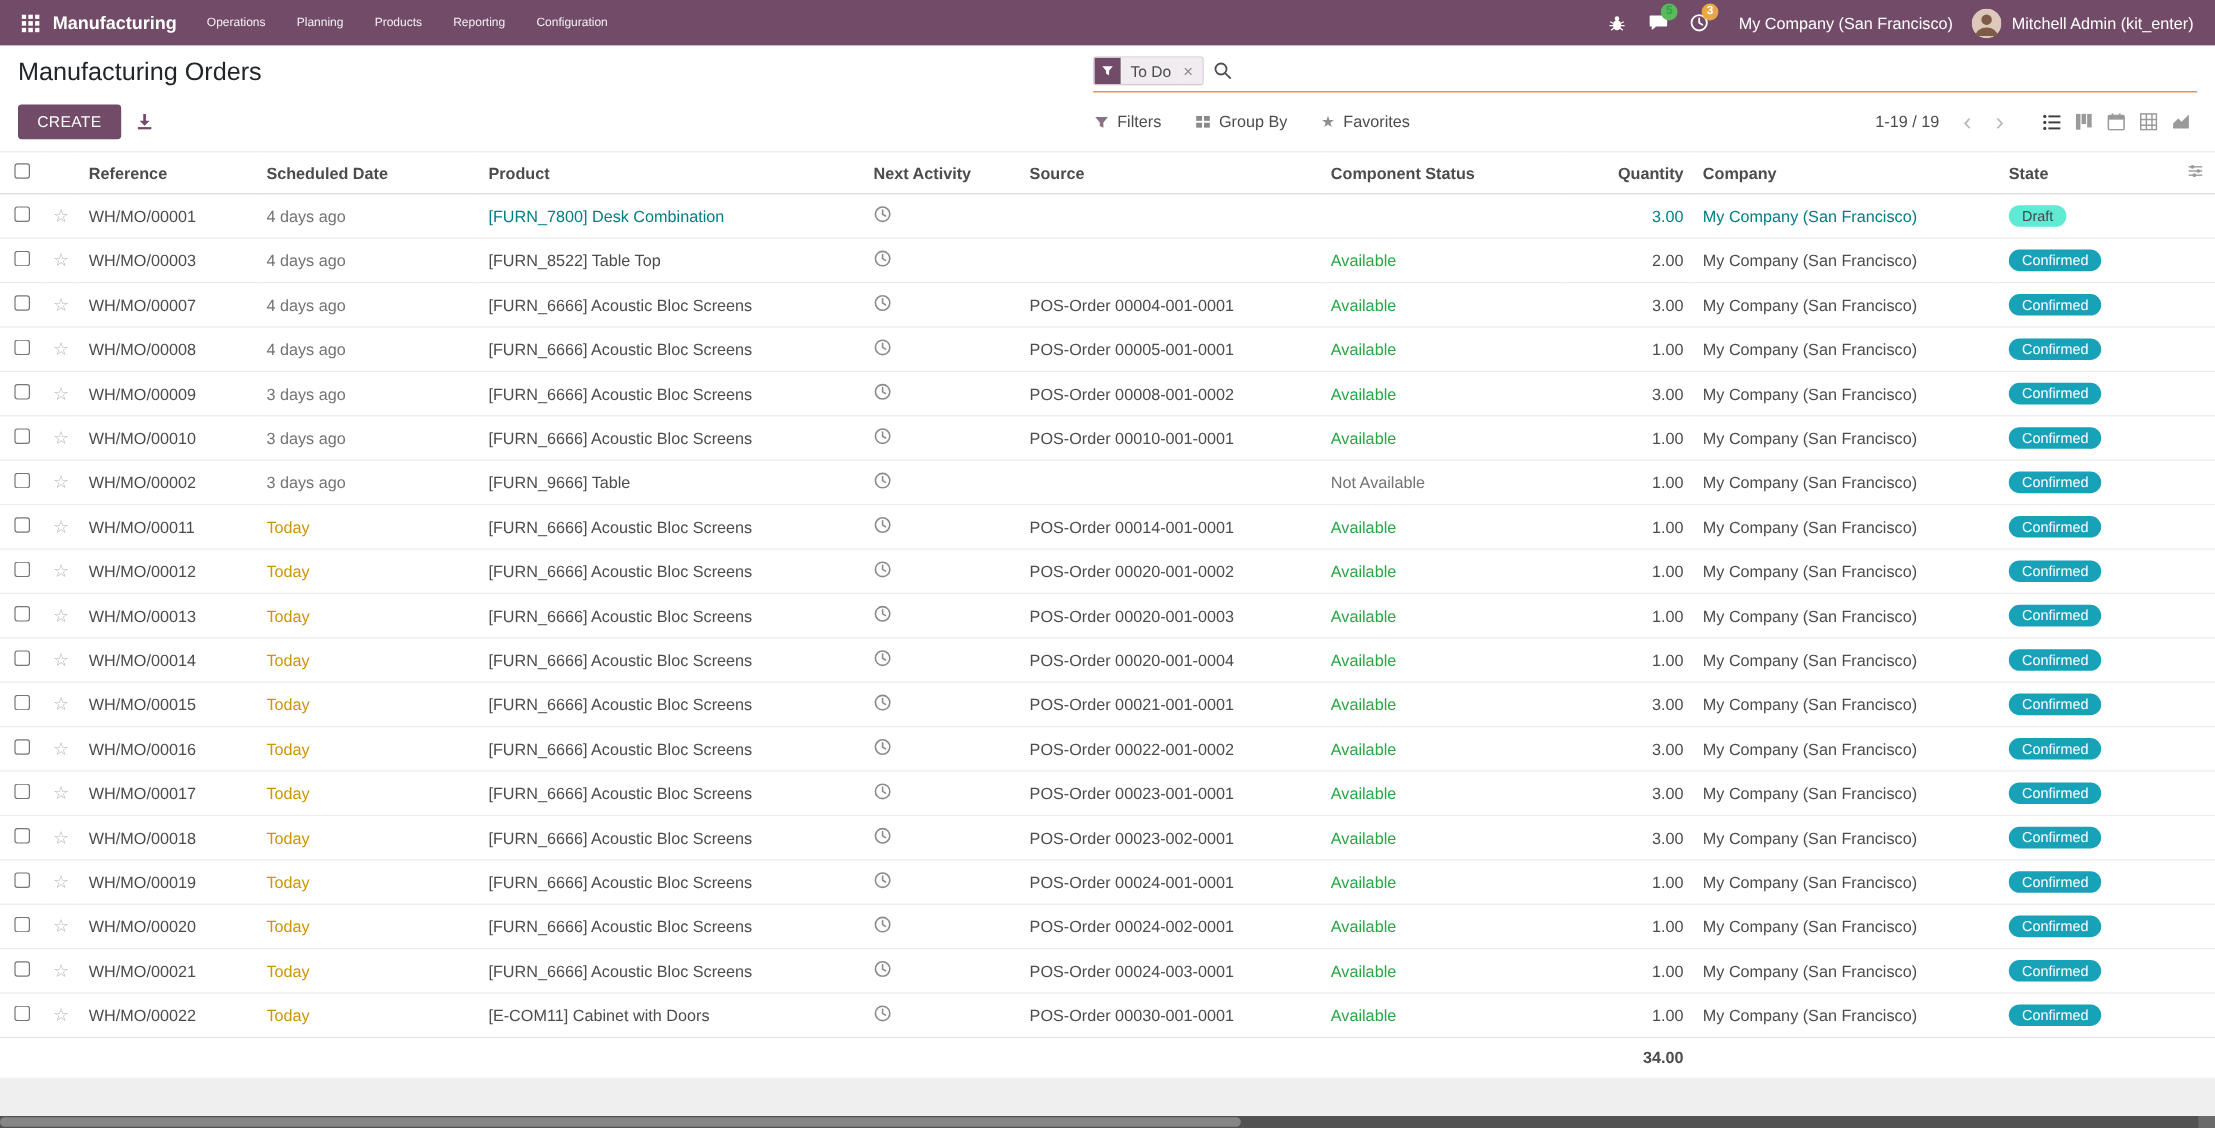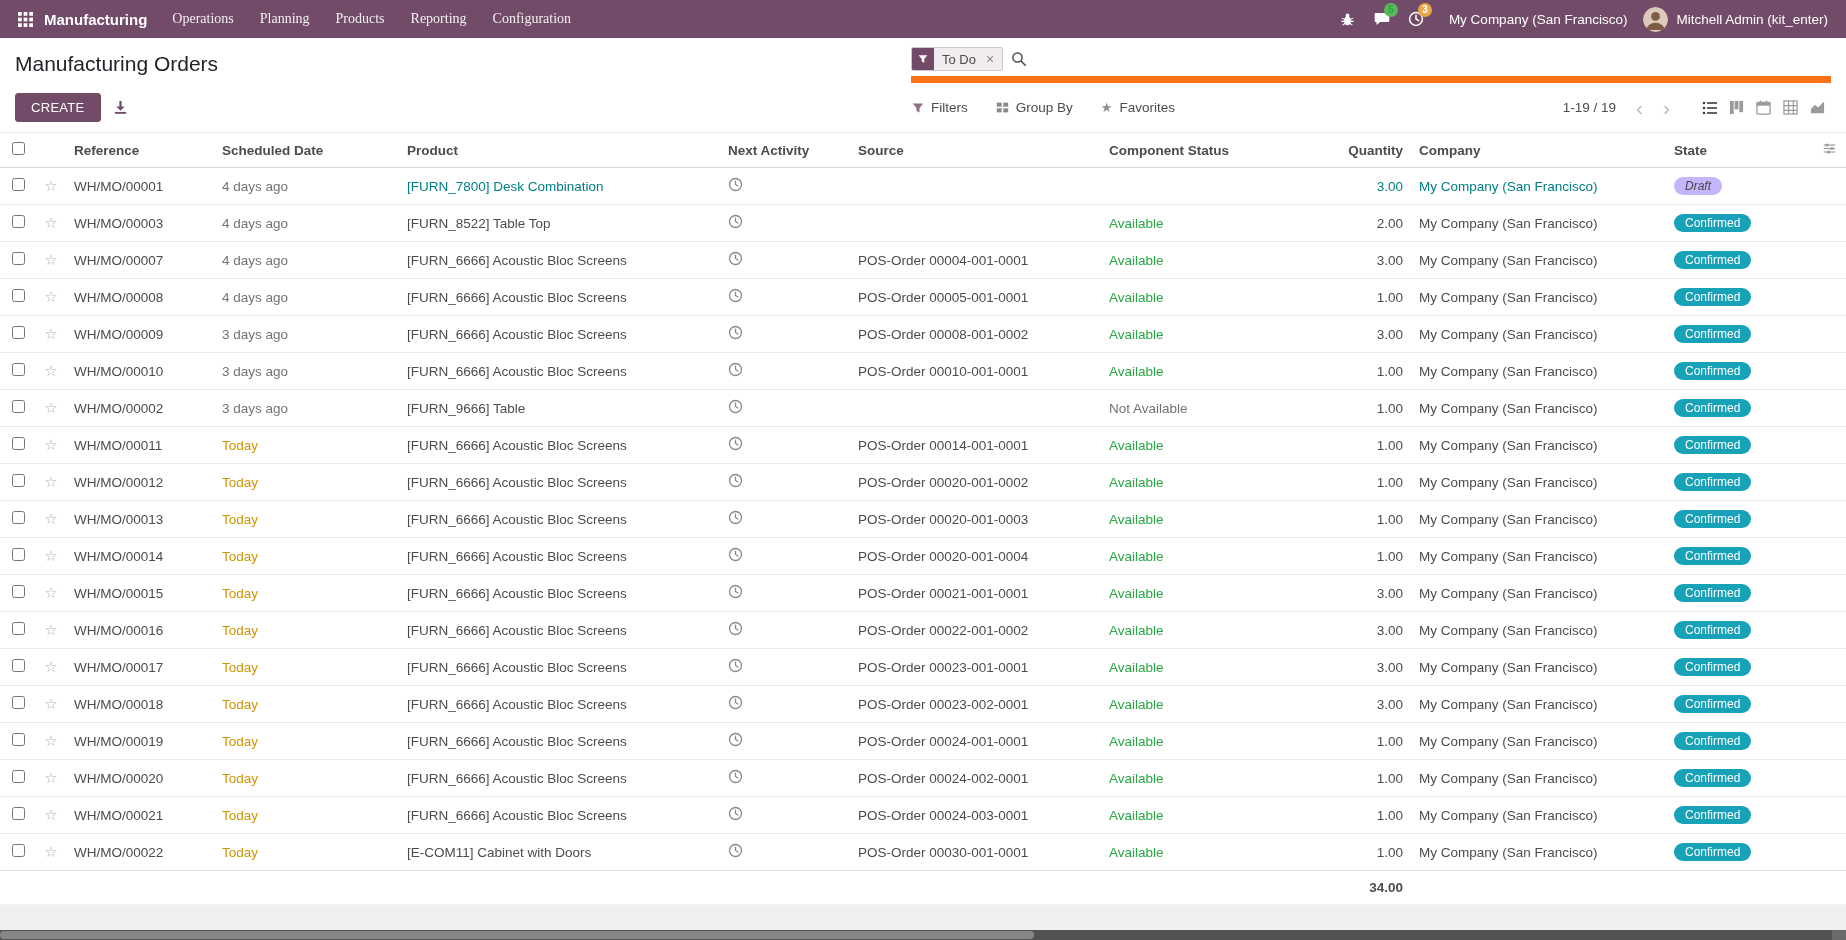--- a/index.html
+++ b/index.html
@@ -5,36 +5,36 @@
   * { box-sizing: border-box; margin: 0; padding: 0; }
   html, body { width: 1846px; height: 940px; }
   body { font-family: "Liberation Sans", sans-serif; font-size: 14px; color: #4c4c4c; background: #fff; overflow: hidden; }
   .page { width: 1846px; height: 940px; display: flex; flex-direction: column; background: #fff; }
 
   
   .navbar { height: 38px; background: #714B67; display: flex; align-items: center; padding: 0 10px; color: #fff; flex-shrink: 0; }
   .apps-btn { width: 30px; height: 38px; display: flex; align-items: center; justify-content: center; cursor: pointer; }
   .app-name { font-weight: 700; font-size: 15px; padding: 0 12px 0 4px; cursor: pointer; white-space: nowrap; }
   .menus { display: flex; height: 100%; }
-  .menu-item { display: flex; align-items: center; padding: 0 13px; font-size: 14px; color: rgba(255,255,255,.92); cursor: pointer; white-space: nowrap; font-family: Liberation Serif, serif; }
+  .menu-item { display: flex; align-items: center; padding: 0 13px; font-size: 10px; color: rgba(255,255,255,.92); cursor: pointer; white-space: nowrap; }
   .nav-right { margin-left: auto; display: flex; align-items: center; height: 100%; }
   .nav-ic { position: relative; width: 34px; height: 38px; display: flex; align-items: center; justify-content: center; cursor: pointer; }
   .count-badge { position: absolute; top: 3px; right: 1px; font-size: 10px; font-weight: 700; line-height: 1; padding: 2px 4px; border-radius: 8px; color: #fff; }
   .count-badge.green { background: #5cb85c; }
   .count-badge.orange { background: #e9a845; }
   .nav-company { padding: 0 16px; font-size: 13.5px; cursor: pointer; white-space: nowrap; }
   .avatar { width: 25px; height: 25px; border-radius: 50%; overflow: hidden; flex-shrink: 0; cursor: pointer; }
   .nav-user { padding: 0 8px 0 8px; font-size: 13.5px; cursor: pointer; white-space: nowrap; }
   .ic { display: inline-block; vertical-align: middle; }
 
   
   .cp { padding: 7px 15px 0; background: #fff; flex-shrink: 0; }
   .cp-top { display: flex; align-items: center; }
   .page-title { font-size: 21px; font-weight: 400; color: #212529; white-space: nowrap; }
-  .searchbox { margin-left: auto; width: 920px; display: flex; align-items: center; border-bottom: 7px solid #f97316; padding: 2px 0 5px; }
+  .searchbox { margin-left: auto; width: 920px; display: flex; align-items: center; border-bottom: 1px solid #f97316; padding: 2px 0 5px; }
   .facet { display: flex; align-items: stretch; border: 1px solid #d2c6cf; border-radius: 2px; overflow: hidden; font-size: 13px; flex-shrink: 0; }
   .facet-ic { background: #714B67; display: flex; align-items: center; padding: 0 6px; }
   .facet-label { background: #f1ecf0; padding: 3px 8px; color: #4c4c4c; display: flex; align-items: center; white-space: nowrap; }
   .facet-x { background: #f1ecf0; padding: 3px 8px 3px 2px; color: #8a8a8a; cursor: pointer; display: flex; align-items: center; font-size: 14px; }
   .search-input { flex: 1; border: none; outline: none; font-size: 13.5px; padding: 4px 8px; font-family: inherit; color: #4c4c4c; background: transparent; }
   .search-input::placeholder { color: #b6b6b6; }
   .search-ic { cursor: pointer; padding: 0 4px 0 8px; display: inline-flex; }
 
   .cp-bottom { display: flex; align-items: center; padding: 10px 0 10px; position: relative; }
   .create-btn { background: #714B67; color: #fff; border: 1px solid #714B67; font-size: 13px; padding: 6px 15px; border-radius: 3px; cursor: pointer; font-family: inherit; letter-spacing: .3px; }
@@ -72,21 +72,21 @@
   .red   { color: #737373; }
   .warn  { color: #cc9504; }
   .green { color: #28a745; }
   .accent .c-prod, .accent .c-qty, .accent .c-comp { color: #017e84; }
   .star  { color: #b5b5b5; font-size: 15px; cursor: pointer; }
   .clock-btn { display: inline-flex; cursor: pointer; }
   input[type="checkbox"] { width: 13px; height: 13px; cursor: pointer; }
 
   .badge { display: inline-block; text-align: center; font-size: 12px; padding: 2px 11px; border-radius: 11px; }
   .badge.confirmed { background: #17a2b8; color: #fff; text-align: center; }
-  .badge.draft { background: #c4b5fd; color: #454748; font-style: italic; }
+  .badge.draft { background: #5eead4; color: #454748; }
 
   
   .bottom-fill { flex: 1; background: #f0efef; border-top: 1px solid #f4f4f4; }
   .hscrollbar { height: 10px; background: #525252; position: relative; flex-shrink: 0; cursor: pointer; }
   .hscrollbar .thumb { position: absolute; left: 0; top: 1px; bottom: 1px; width: 56%; background: #868686; border-radius: 4px; }
   .hscrollbar .corner { position: absolute; right: 0; top: 0; bottom: 0; width: 14px; background: #6a6a6a; }
 </style>
 </head>
 <body>
 

